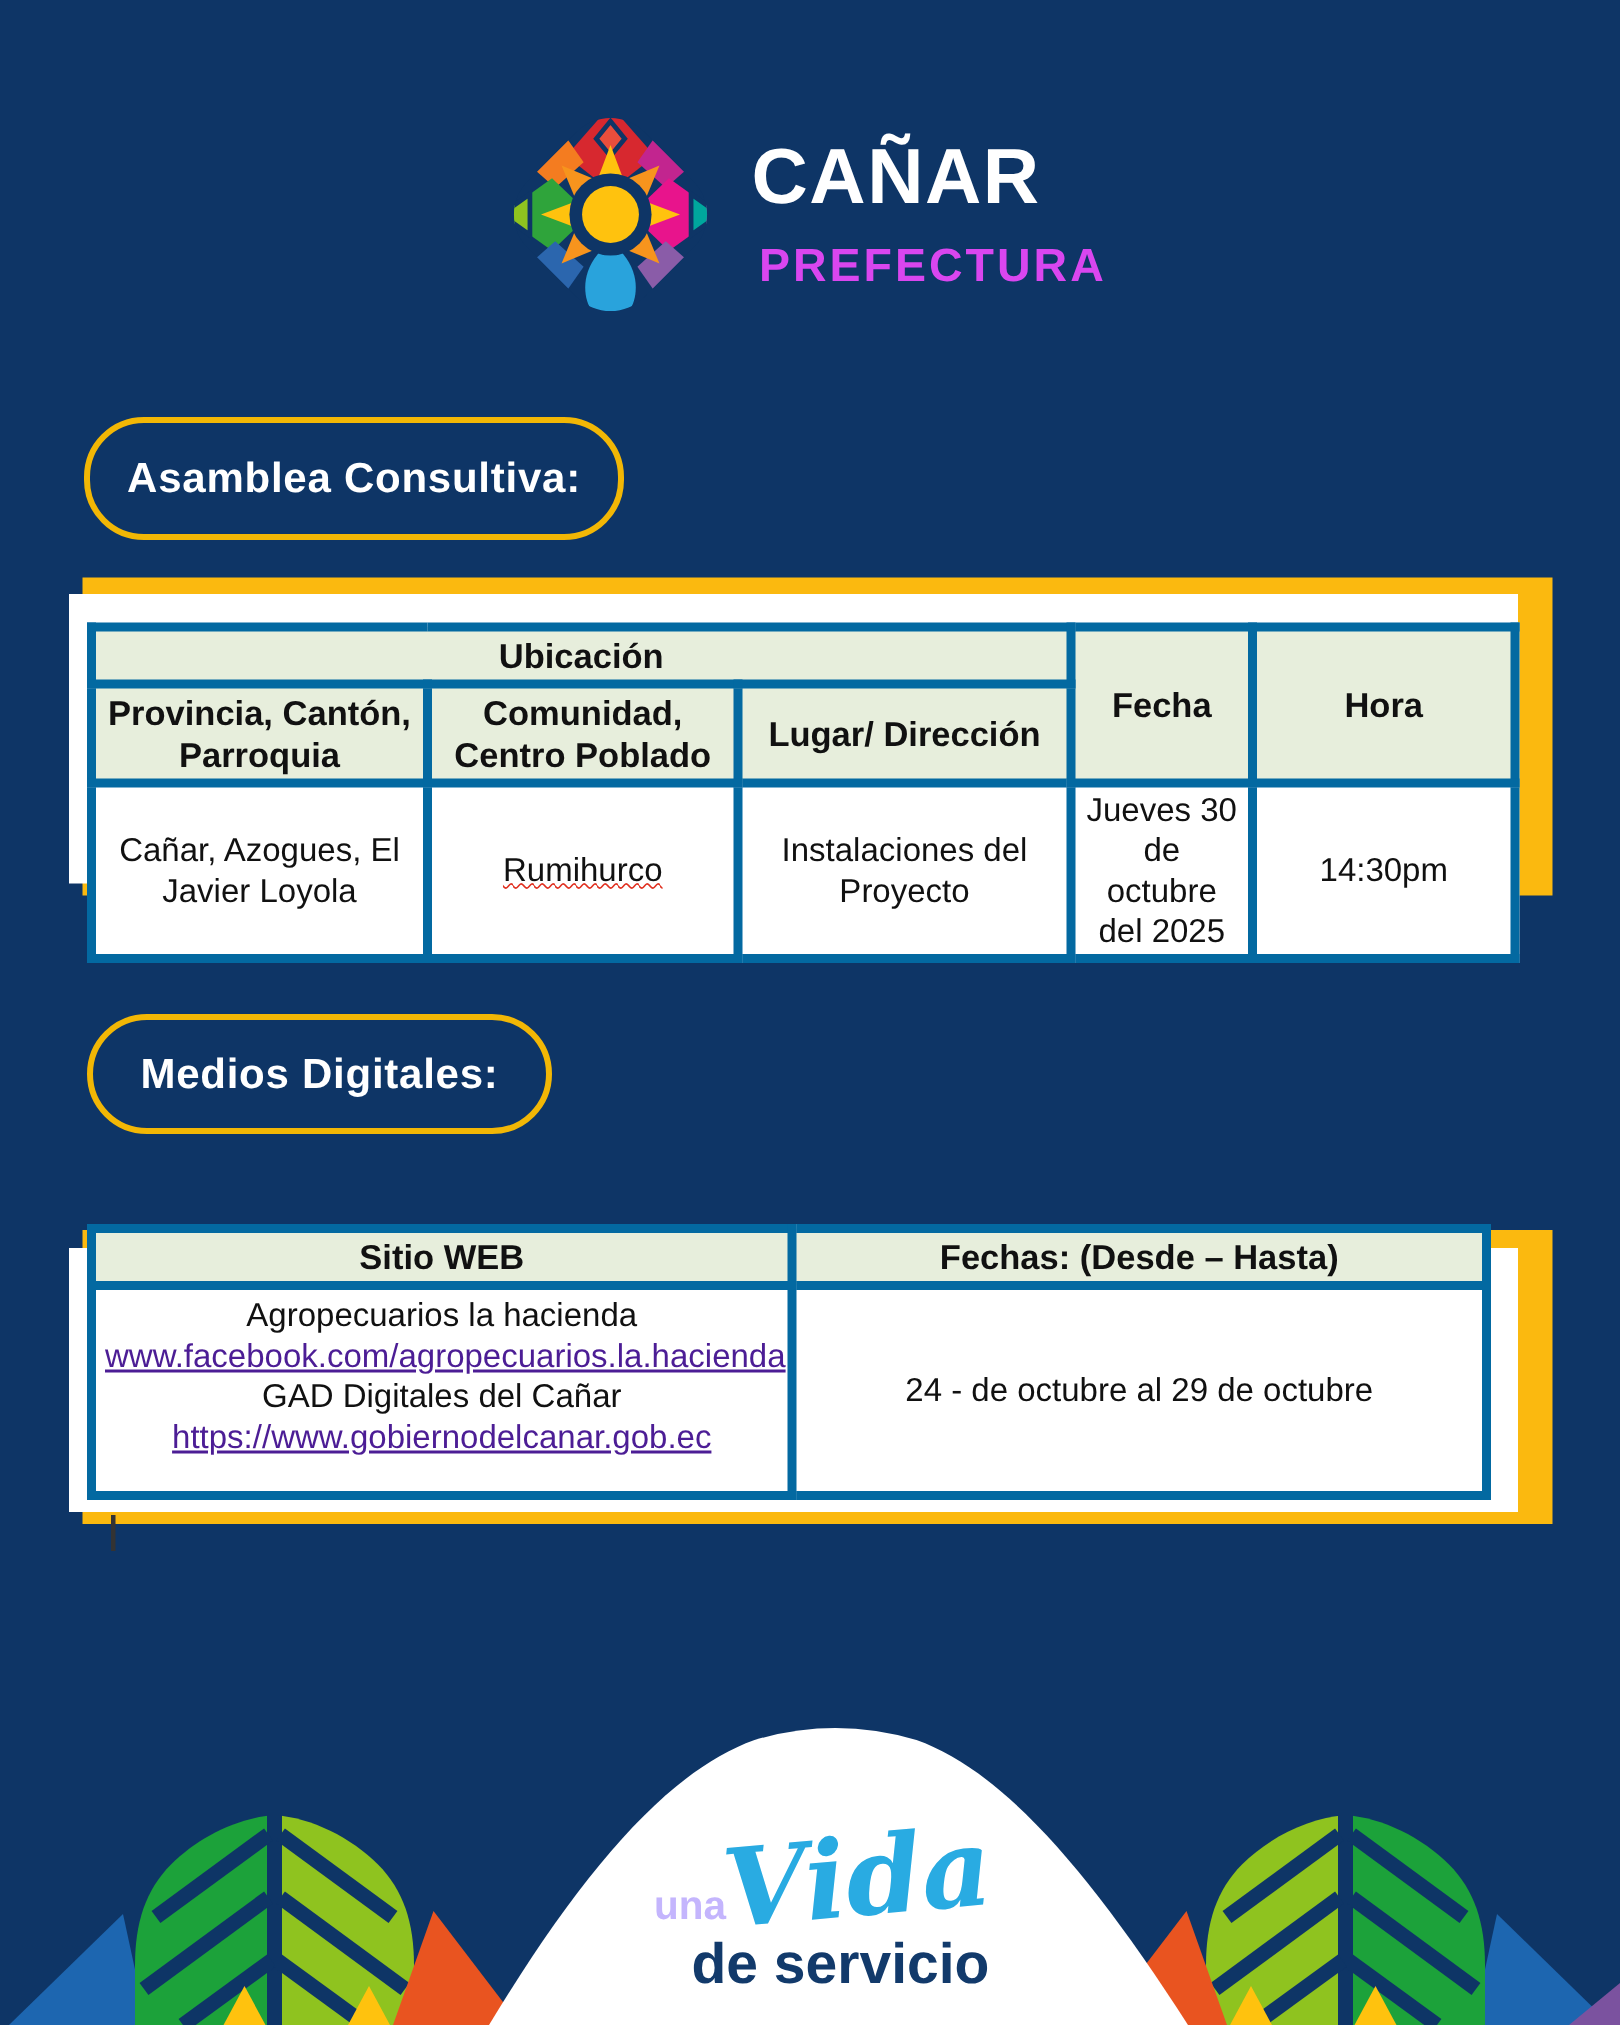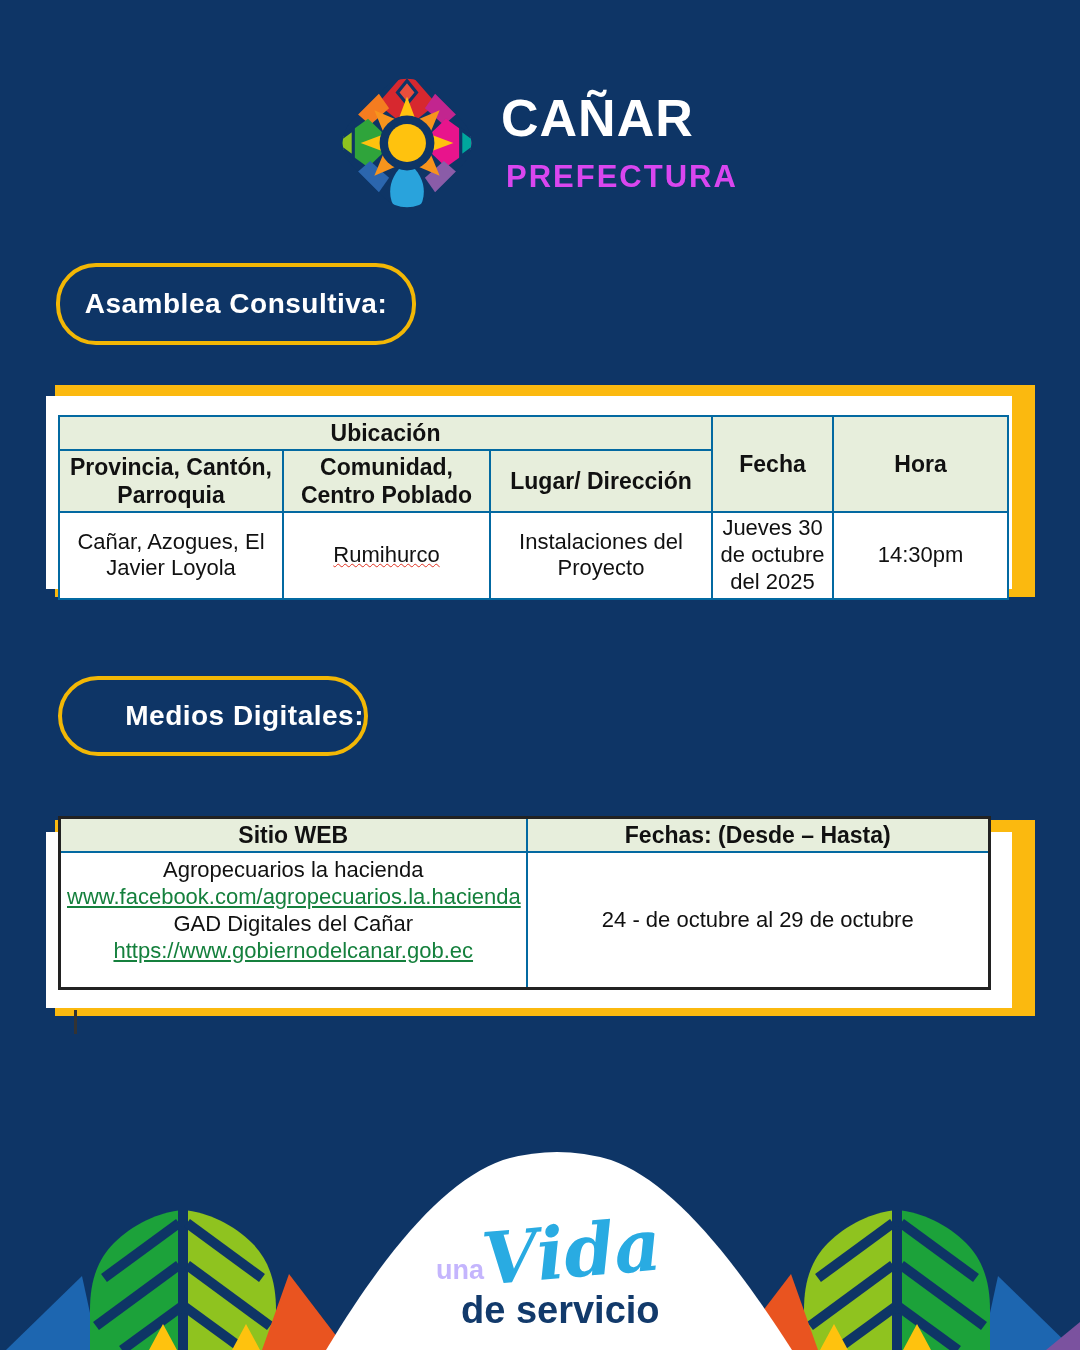--- a/index.html
+++ b/index.html
@@ -14,46 +14,46 @@
   #logo-mosaic{left:328px;top:64px;width:158px;height:158px;}
   #logo-title{left:501px;top:92px;font-size:52px;font-weight:bold;color:#ffffff;letter-spacing:1px;line-height:1;}
   #logo-subtitle{left:506px;top:161px;font-size:31px;font-weight:bold;color:#d946ef;letter-spacing:2px;line-height:1;}
 
   
   .pill{
     border:4px solid #F2B705;border-radius:40px;
     display:flex;align-items:center;justify-content:center;
     color:#ffffff;font-weight:bold;font-size:28px;letter-spacing:.5px;
   }
-  #pill1{left:56px;top:263px;width:352px;height:74px;}
-  #pill2{left:58px;top:676px;width:302px;height:72px;justify-content:flex-end;}
+  #pill1{left:56px;top:278px;width:352px;height:74px;}
+  #pill2{left:58px;top:676px;width:302px;height:72px;}
 
   
   .frame-yellow{background:#FBB90F;}
   #fy1{left:55px;top:385px;width:980px;height:212px;}
   #fw1{left:46px;top:396px;width:966px;height:193px;background:#ffffff;}
   #fy2{left:55px;top:820px;width:980px;height:196px;}
   #fw2{left:46px;top:832px;width:966px;height:176px;background:#ffffff;}
 
   table{border-collapse:collapse;table-layout:fixed;background:#ffffff;color:#111111;}
-  th,td{border:2px solid #0369a1;text-align:center;vertical-align:middle;padding:2px 6px;line-height:1.22;}
+  th,td{border:6px solid #0369a1;text-align:center;vertical-align:middle;padding:2px 6px;line-height:1.22;}
   th{background:#E7EEDC;font-weight:bold;}
 
   #t1{left:58px;top:415px;width:949px;font-size:22px;}
   #t1 .r1 th{height:26px;font-size:23px;}
   #t1 .r2 th{height:48px;font-size:23px;}
   #t1 .r3 td{height:80px;}
 
   #t2{left:58px;top:816px;width:930px;font-size:22px;border:3px solid #222222;}
   #t2 th{height:24px;font-size:23px;}
   #t2 td{height:128px;text-align:center;}
   #t2 td.sites{vertical-align:top;padding-top:4px;}
   .site-line{display:block;}
   .site-gap{height:22px;}
-  .weblink{color:#15803d;text-decoration:underline;cursor:pointer;}
+  .weblink{color:#4c1d95;text-decoration:underline;cursor:pointer;}
   .misspelled{text-decoration-line:underline;text-decoration-style:wavy;text-decoration-color:#E03020;text-decoration-thickness:1px;}
 
   #cursor-tick{left:74px;top:1010px;width:3px;height:24px;background:#333333;}
 
   
   #footer-art{left:0;top:1130px;width:1080px;height:220px;}
   #tag-una{left:436px;top:1257px;font-size:27px;font-weight:bold;color:#c4b5fd;line-height:1;}
   #tag-vida{left:482px;top:1216px;font-size:72px;font-weight:bold;font-style:italic;
             font-family:"DejaVu Serif",serif;color:#29ABE2;line-height:1;transform:rotate(-5deg);}
   #tag-servicio{left:461px;top:1291px;font-size:38px;font-weight:bold;color:#123A6B;line-height:1;}

